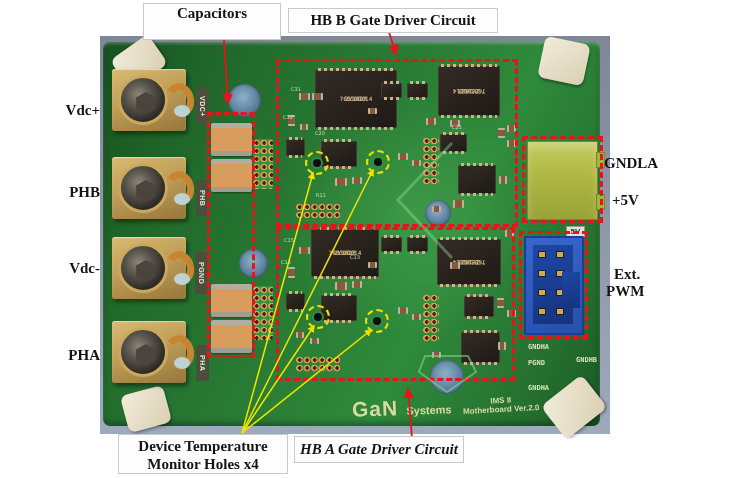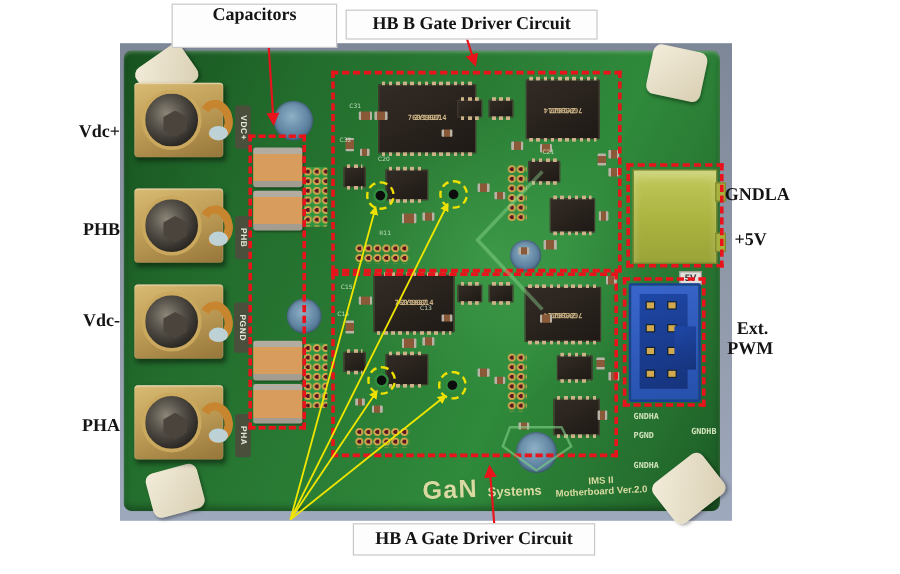--- a/index.html
+++ b/index.html
@@ -249,21 +249,25 @@
     <line x1="242" y1="433" x2="313" y2="173" stroke="#f0e600" stroke-width="1.5" marker-end="url(#my)"></line>
     <line x1="242" y1="433" x2="373" y2="170" stroke="#f0e600" stroke-width="1.5" marker-end="url(#my)"></line>
     <line x1="242" y1="433" x2="314" y2="326" stroke="#f0e600" stroke-width="1.5" marker-end="url(#my)"></line>
     <line x1="242" y1="433" x2="371" y2="330" stroke="#f0e600" stroke-width="1.5" marker-end="url(#my)"></line>
   </svg>
 
   <div class="lblbox" style="left:143px;top:3px;width:138px;height:37px;line-height:17px;padding-top:1px;">
     <div style="position:static;">Capacitors</div>
   </div>
   <div class="lblbox" style="left:288px;top:8px;width:210px;height:25px;line-height:22px;">HB B Gate Driver Circuit</div>
-  <div class="lblbox" style="left:294px;top:436px;width:202px;height:27px;line-height:24px;">HB A Gate Driver Circuit</div>
+  <div class="lblbox" style="left:118px;top:434px;width:170px;height:40px;line-height:18px;padding-top:2px;">
+    <div style="position:static;">Device Temperature</div>
+    <div style="position:static;">Monitor Holes x4</div>
+  </div>
+  <div class="lblbox" style="left:294px;top:436px;width:170px;height:27px;line-height:24px;font-style:italic;">HB A Gate Driver Circuit</div>
 
   <div class="lbl" style="left:40px;top:102px;width:60px;text-align:right;">Vdc+</div>
   <div class="lbl" style="left:40px;top:184px;width:60px;text-align:right;">PHB</div>
   <div class="lbl" style="left:40px;top:260px;width:60px;text-align:right;">Vdc-</div>
   <div class="lbl" style="left:40px;top:347px;width:60px;text-align:right;">PHA</div>
   <div class="lbl" style="left:604px;top:155px;">GNDLA</div>
   <div class="lbl" style="left:612px;top:192px;">+5V</div>
   <div class="lbl" style="left:614px;top:266px;">Ext.</div>
   <div class="lbl" style="left:606px;top:283px;">PWM</div>
 

